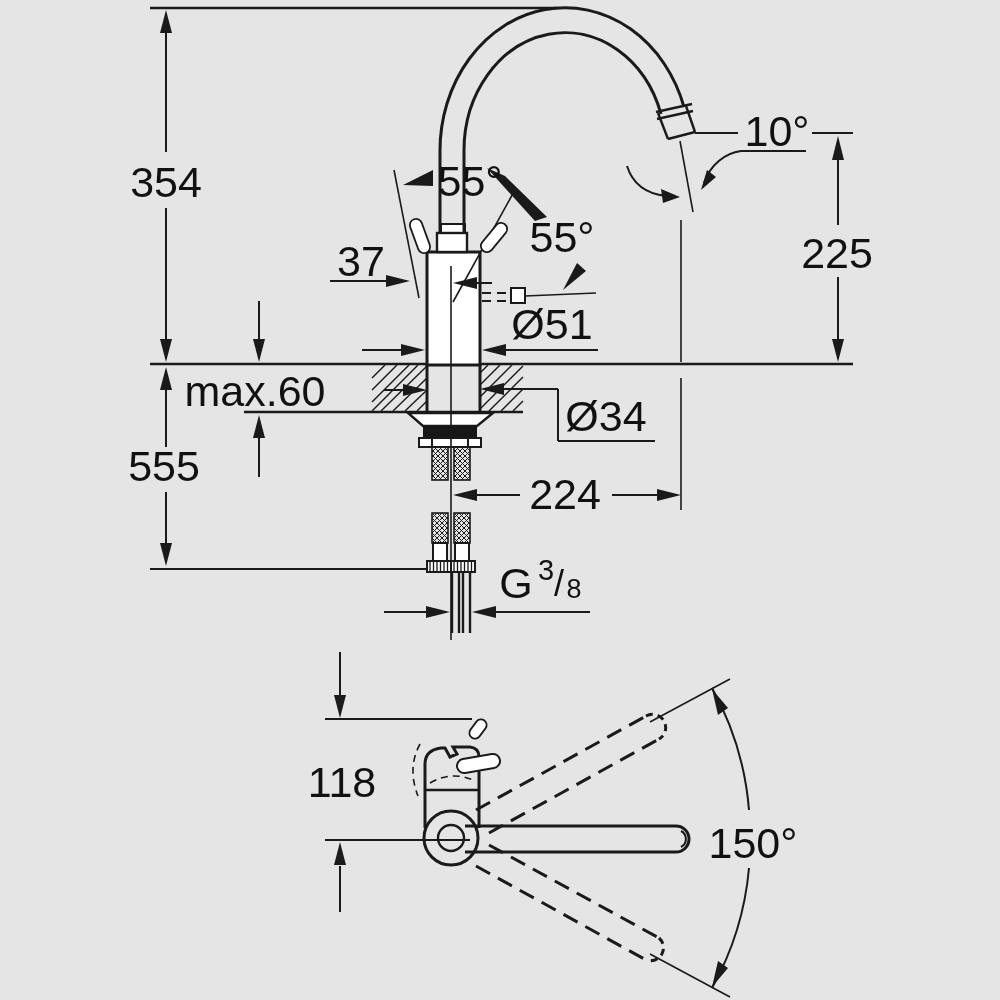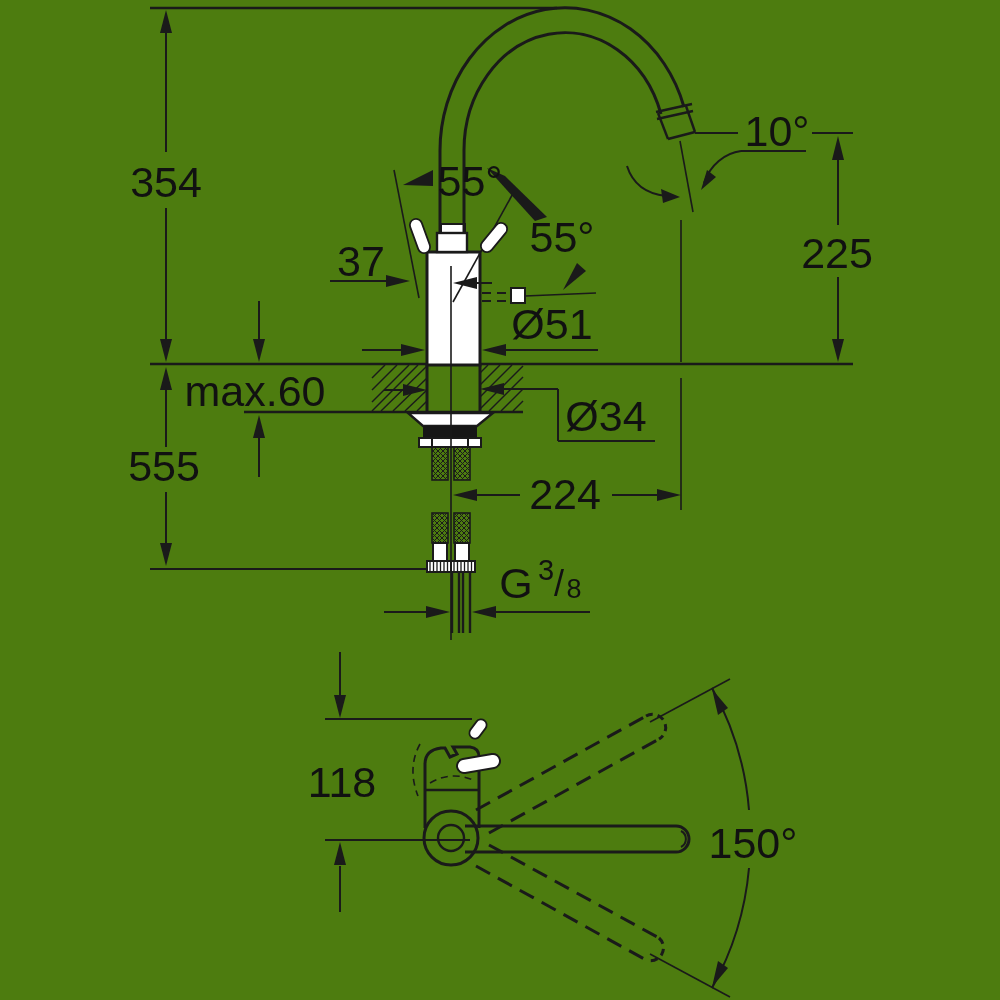--- a/index.html
+++ b/index.html
@@ -1,16 +1,16 @@
 <!DOCTYPE html>
 <html><head>
 <meta charset="utf-8">
 <style>
   html,body{margin:0;padding:0;background:#ffffff;}
-  .stage{width:1000px;height:1000px;position:relative;background:#4d7c0f;overflow:hidden;text-align:center;}
+  .stage{width:1000px;height:1000px;position:relative;background:#e5e5e5;overflow:hidden;text-align:center;}
   svg{display:block;}
   .ln{stroke:#1a1a1a;stroke-width:3;fill:none;}
   .ln2{stroke:#1a1a1a;stroke-width:2.4;fill:none;}
   .dim{stroke:#1a1a1a;stroke-width:2;fill:none;}
   .thin{stroke:#1a1a1a;stroke-width:1.6;fill:none;}
   .hatchln{stroke:#1a1a1a;stroke-width:1.4;fill:none;}
   .braidln{stroke:#1a1a1a;stroke-width:1;fill:none;}
   .knurlln{stroke:#1a1a1a;stroke-width:1.3;fill:none;}
   .arr{fill:#1a1a1a;stroke:none;}
   .wfill{fill:#ffffff;}

